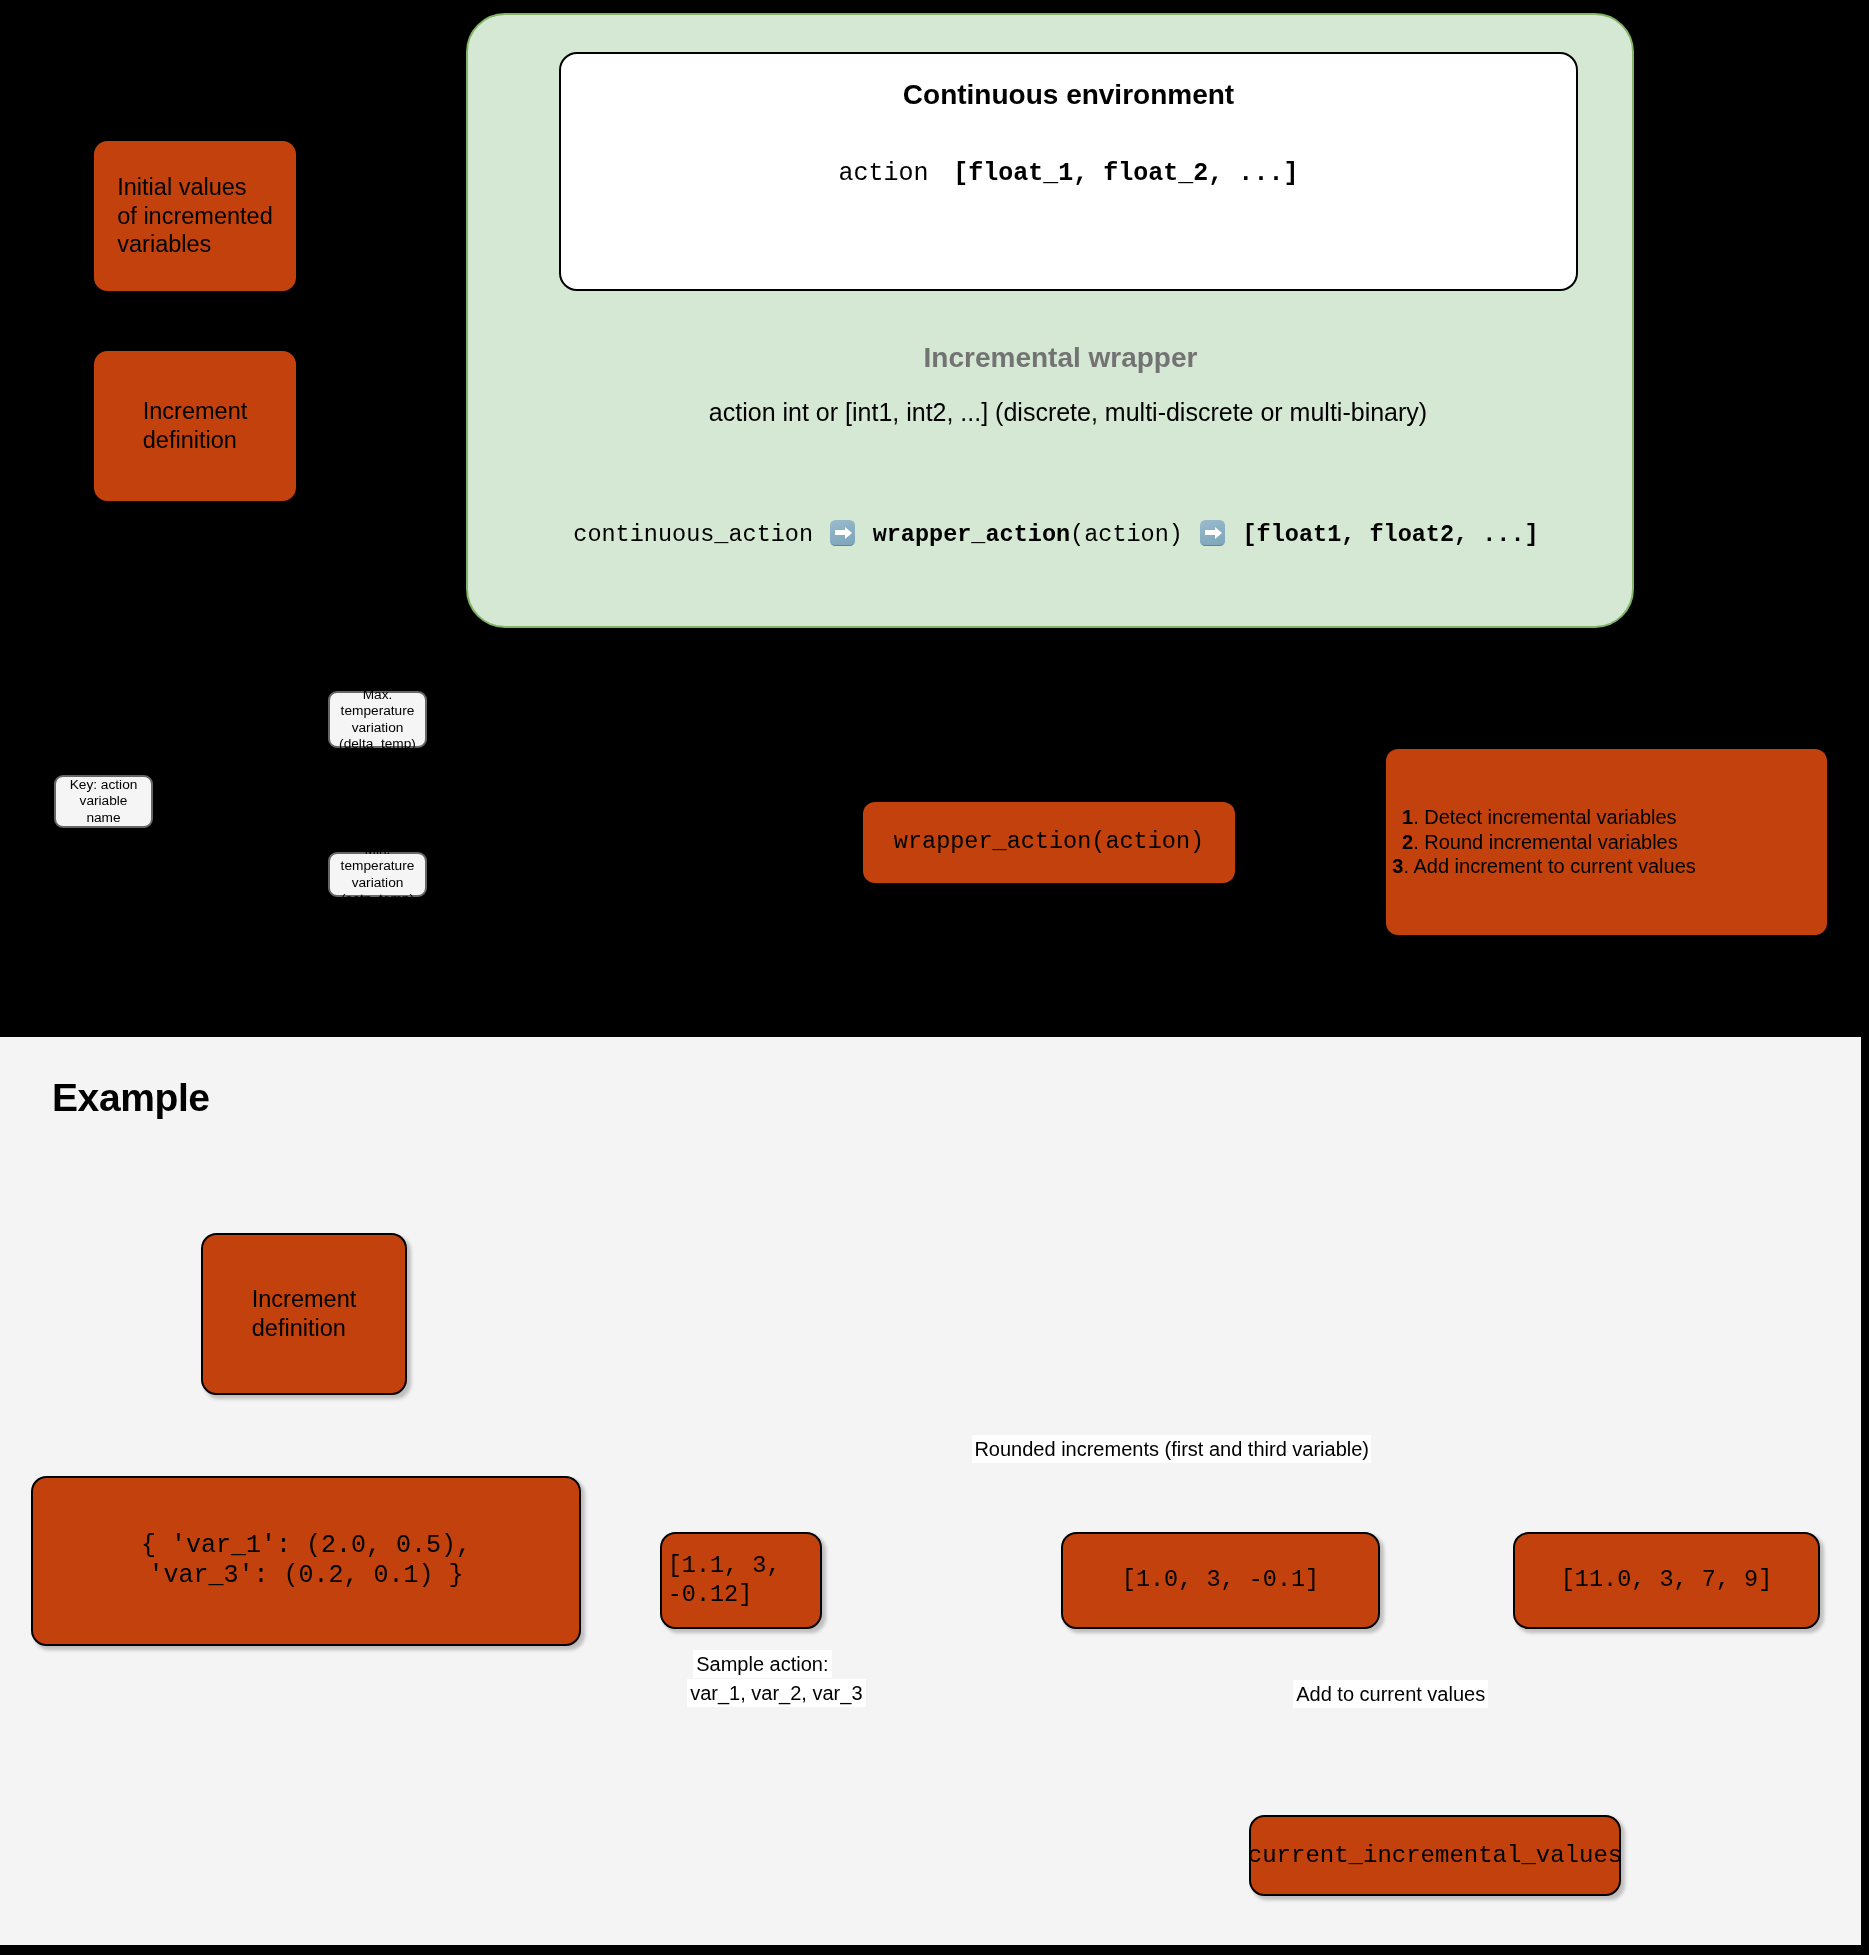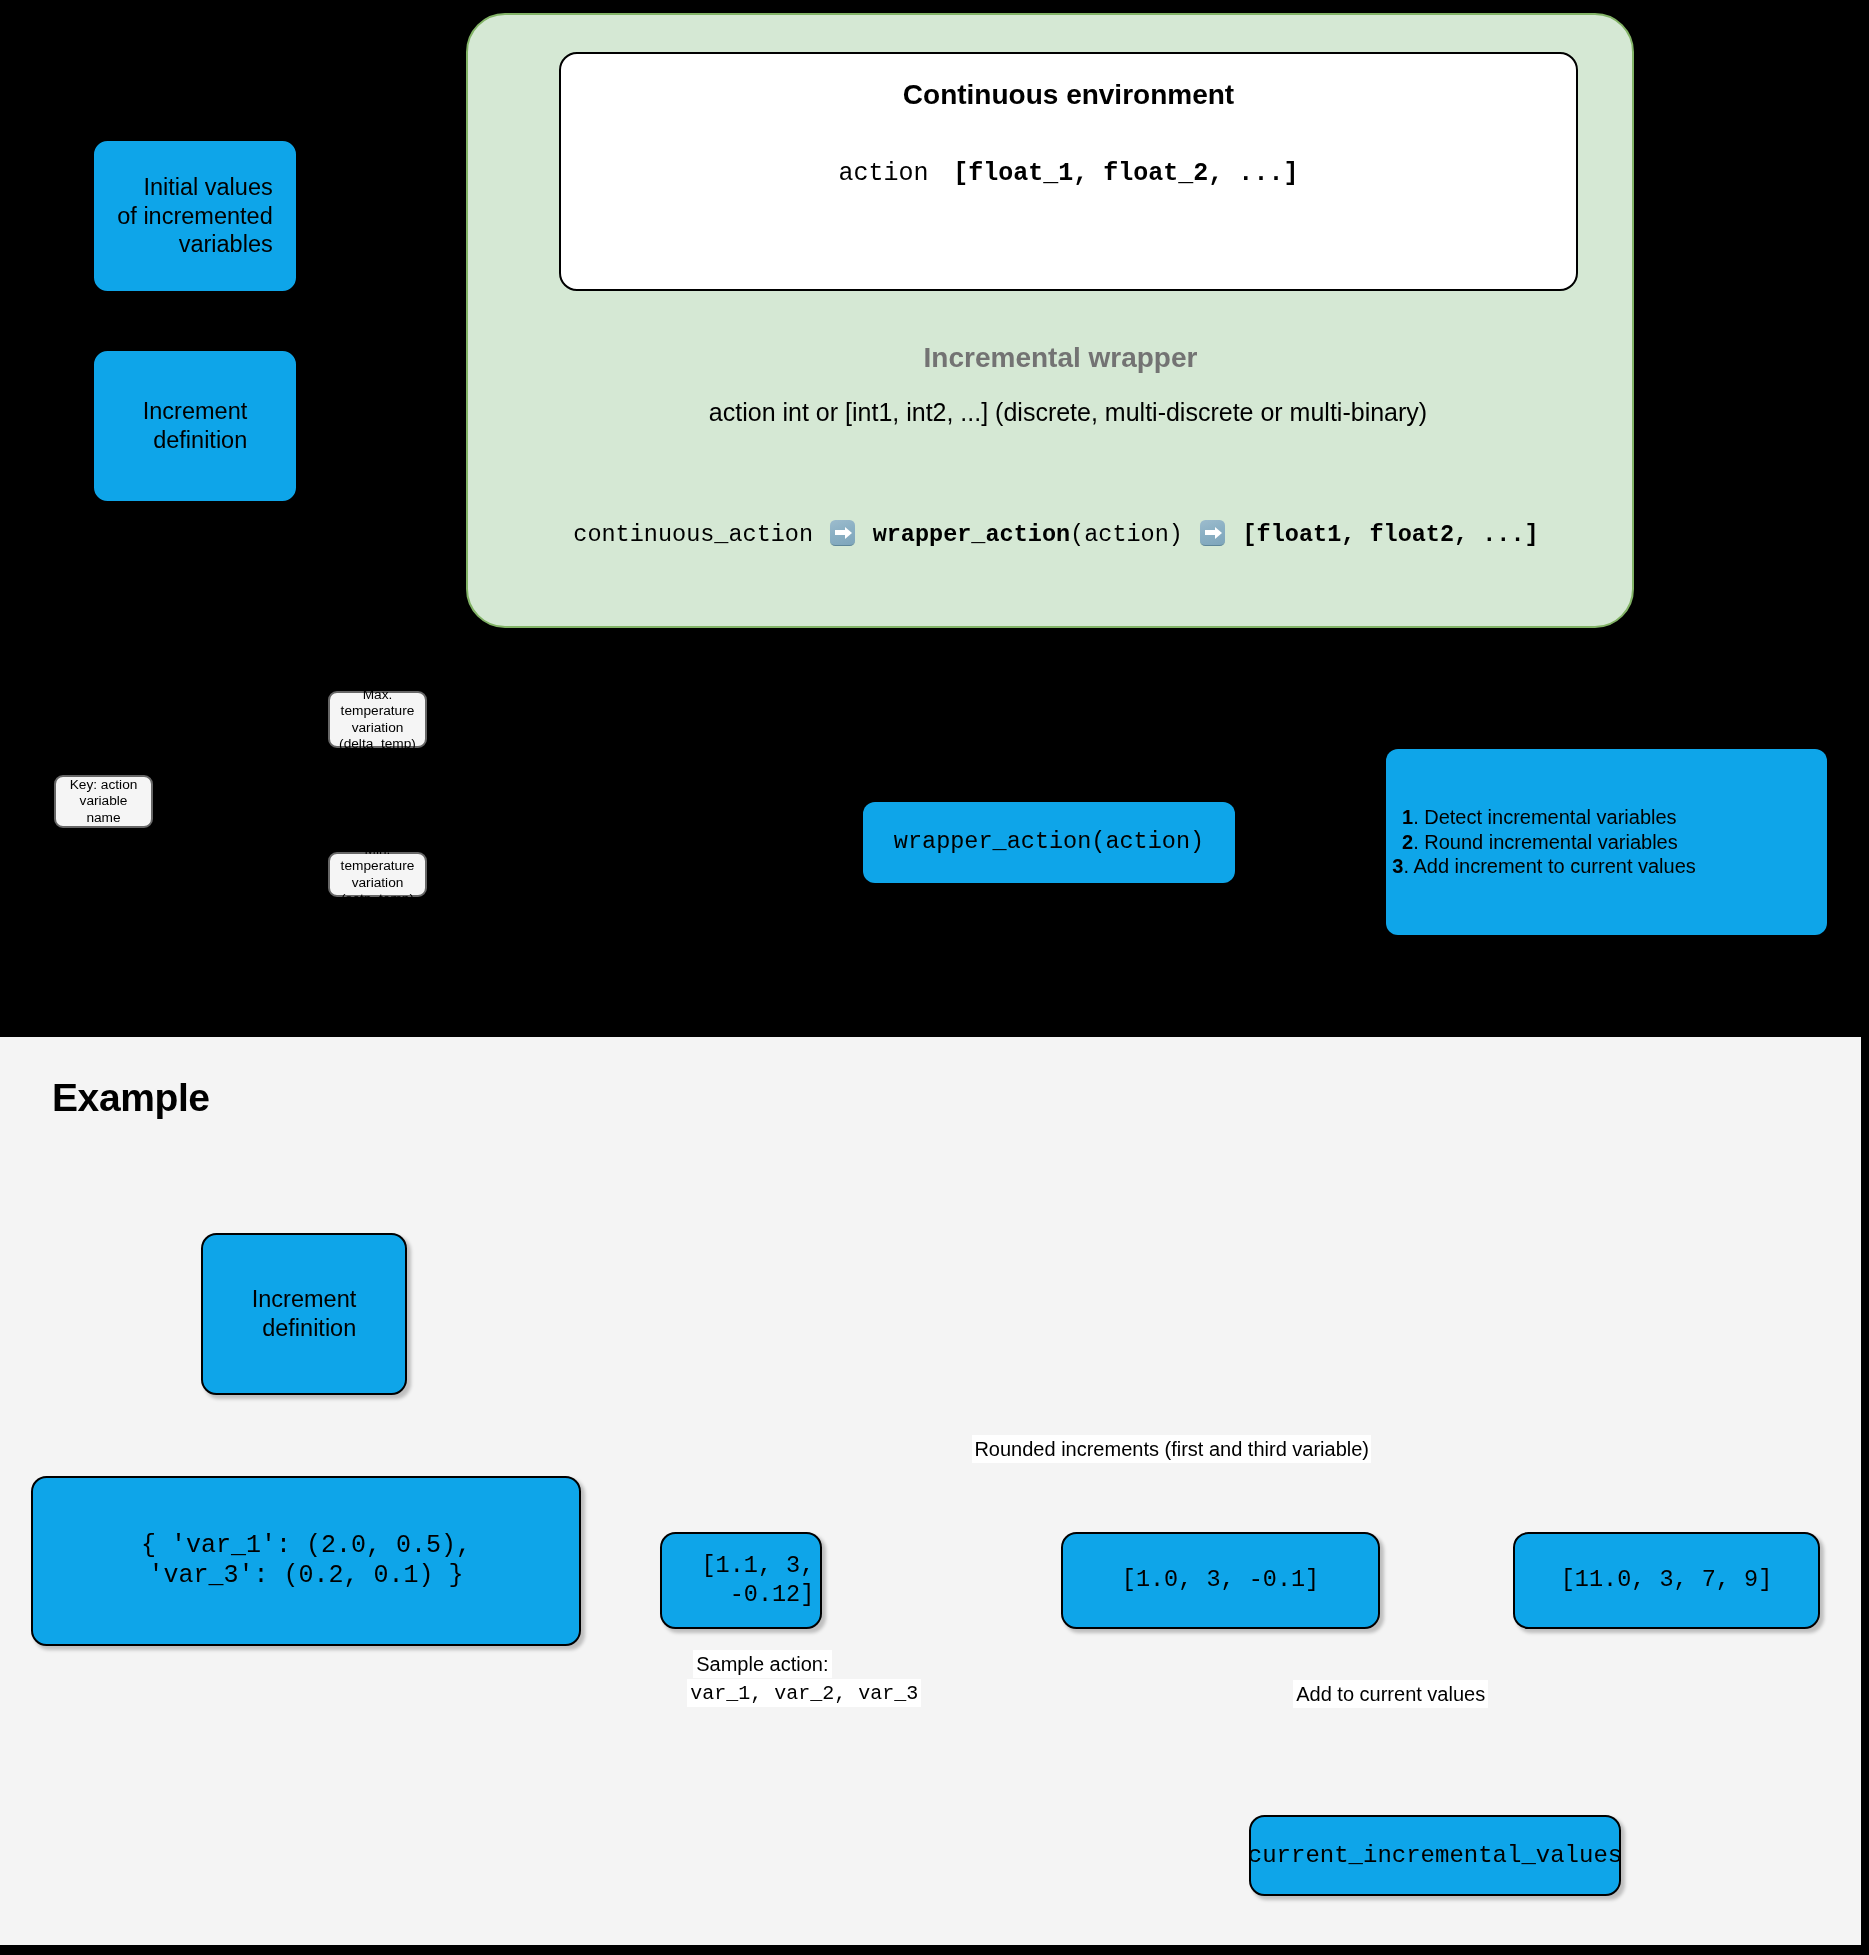--- a/index.html
+++ b/index.html
@@ -12,27 +12,27 @@
     width: 1870px;
     height: 1955px;
     background: #000000;
     font-family: "Liberation Sans", sans-serif;
     overflow: hidden;
   }
   .abs { position: absolute; box-sizing: border-box; }
 
   
   .node {
-    background: #0ea5e9;
+    background: #c2410c;
     border: 2.4px solid #000000;
     border-radius: 15.4px;
     display: flex;
     align-items: center;
     justify-content: center;
-    text-align: right;
+    text-align: left;
     color: #000000;
     box-shadow: 3.6px 3.6px 3.6px rgba(0,0,0,0.22);
     padding: 2.4px 5.7px;
     line-height: 1.22;
   }
   .node.noborder { border: none; box-shadow: 3.6px 3.6px 4.4px rgba(0,0,0,0.30); }
   .node.mono { font-family: "Liberation Mono", monospace; }
 
   
   .keynode {
@@ -240,18 +240,18 @@
   </div>
 
   <div class="abs node mono" style="left:1249px; top:1815px; width:372px; height:81px; font-size:24px;">
     <span>current_incremental_values</span>
   </div>
 
   <div class="abs edge-label" style="left:972px; top:1435px; font-size:20px; padding:1.6px 2.4px;">Rounded increments (first and third variable)</div>
 
   <div class="abs edge-label" style="left:693px; top:1650px; font-size:20px; padding:1.6px 3.2px;">Sample action:</div>
 
-  <div class="abs edge-label" style="left:687px; top:1679px; font-size:20px; padding:1.6px 3.2px;font-family:Liberation Mono, monospace;">var_1, var_2, var_3</div>
+  <div class="abs edge-label" style="left:687px; top:1679px; font-size:20px; padding:1.6px 3.2px;">var_1, var_2, var_3</div>
 
   <div class="abs edge-label" style="left:1293px; top:1680px; font-size:20px; padding:1.6px 3.2px;">Add to current values</div>
 
 </div>
 
 
 </body></html>

